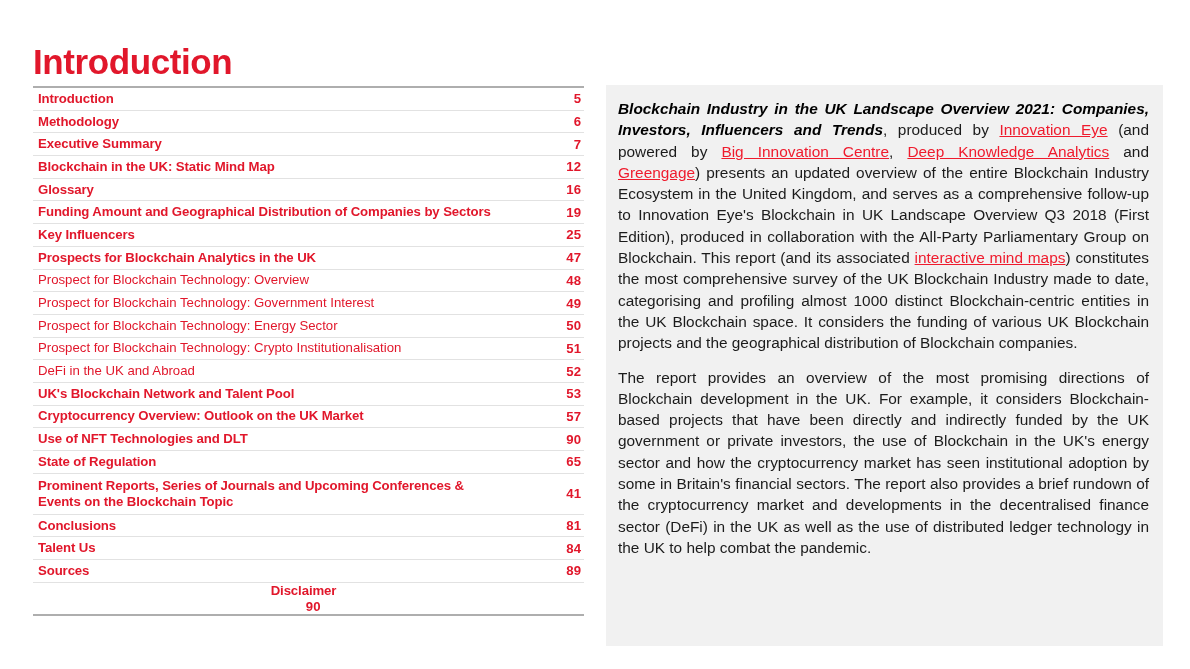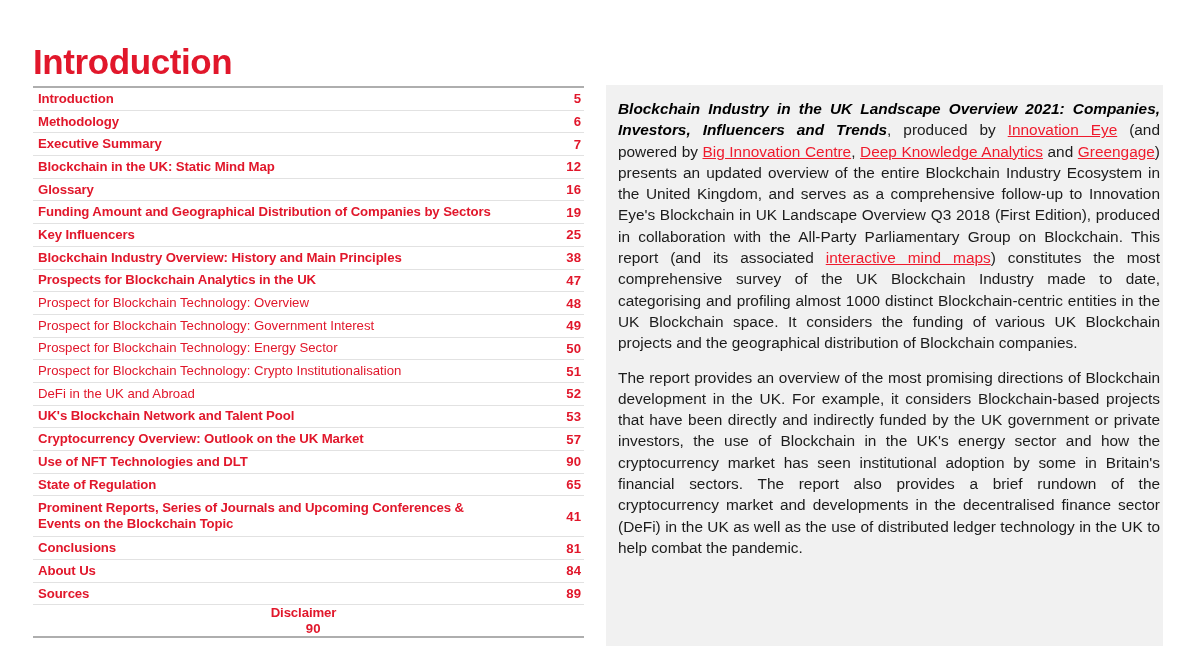--- a/index.html
+++ b/index.html
@@ -95,21 +95,21 @@
 
   
   .intro-panel {
     position: absolute;
     left: 606px;
     top: 85px;
     width: 557px;
     height: 561px;
     background: #f1f1f1;
     box-sizing: border-box;
-    padding: 13px 3px 12px 12px;
+    padding: 13px 14px 12px 12px;
   }
 
   .intro-para {
     color: #1b1b1b;
     font-size: 15.4px;
     line-height: 21.3px;
     text-align: justify;
     margin: 0 0 13px 0;
   }
   .intro-para:last-child {
@@ -158,24 +158,20 @@
       </div>
       <div class="toc-row level-1">
         <span class="toc-label">Funding Amount and Geographical Distribution of Companies by Sectors</span>
         <span class="toc-page">19</span>
       </div>
       <div class="toc-row level-1">
         <span class="toc-label">Key Influencers</span>
         <span class="toc-page">25</span>
       </div>
       <div class="toc-row level-1">
-        <span class="toc-label">Blockchain Industry Overview: History and Main Principles</span>
-        <span class="toc-page">38</span>
-      </div>
-      <div class="toc-row level-1">
         <span class="toc-label">Prospects for Blockchain Analytics in the UK</span>
         <span class="toc-page">47</span>
       </div>
       <div class="toc-row level-2">
         <span class="toc-label">Prospect for Blockchain Technology: Overview</span>
         <span class="toc-page">48</span>
       </div>
       <div class="toc-row level-2">
         <span class="toc-label">Prospect for Blockchain Technology: Government Interest</span>
         <span class="toc-page">49</span>
@@ -210,21 +206,21 @@
       </div>
       <div class="toc-row level-1 two-line">
         <span class="toc-label">Prominent Reports, Series of Journals and Upcoming Conferences &amp; Events on the Blockchain Topic</span>
         <span class="toc-page">41</span>
       </div>
       <div class="toc-row level-1">
         <span class="toc-label">Conclusions</span>
         <span class="toc-page">81</span>
       </div>
       <div class="toc-row level-1">
-        <span class="toc-label">About Us</span>
+        <span class="toc-label">Talent Us</span>
         <span class="toc-page">84</span>
       </div>
       <div class="toc-row level-1">
         <span class="toc-label">Sources</span>
         <span class="toc-page">89</span>
       </div>
       <div class="toc-row level-1">
         <span class="toc-label">Disclaimer</span>
         <span class="toc-page">90</span>
       </div>

